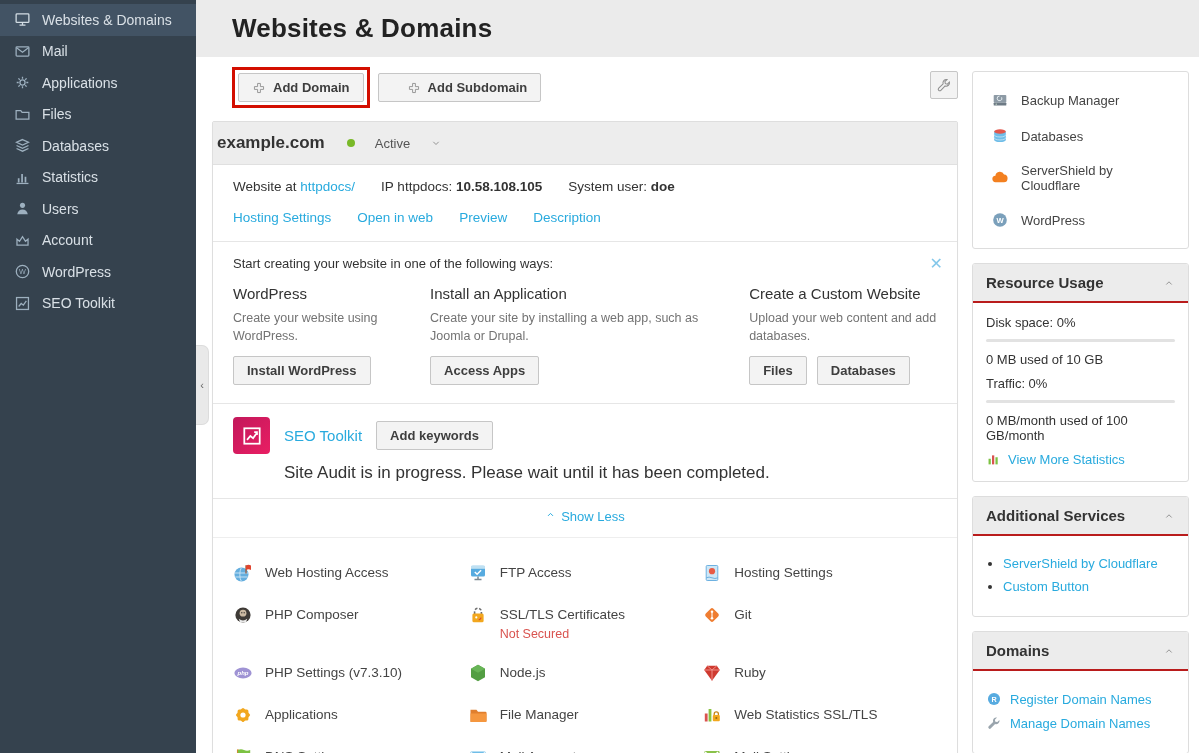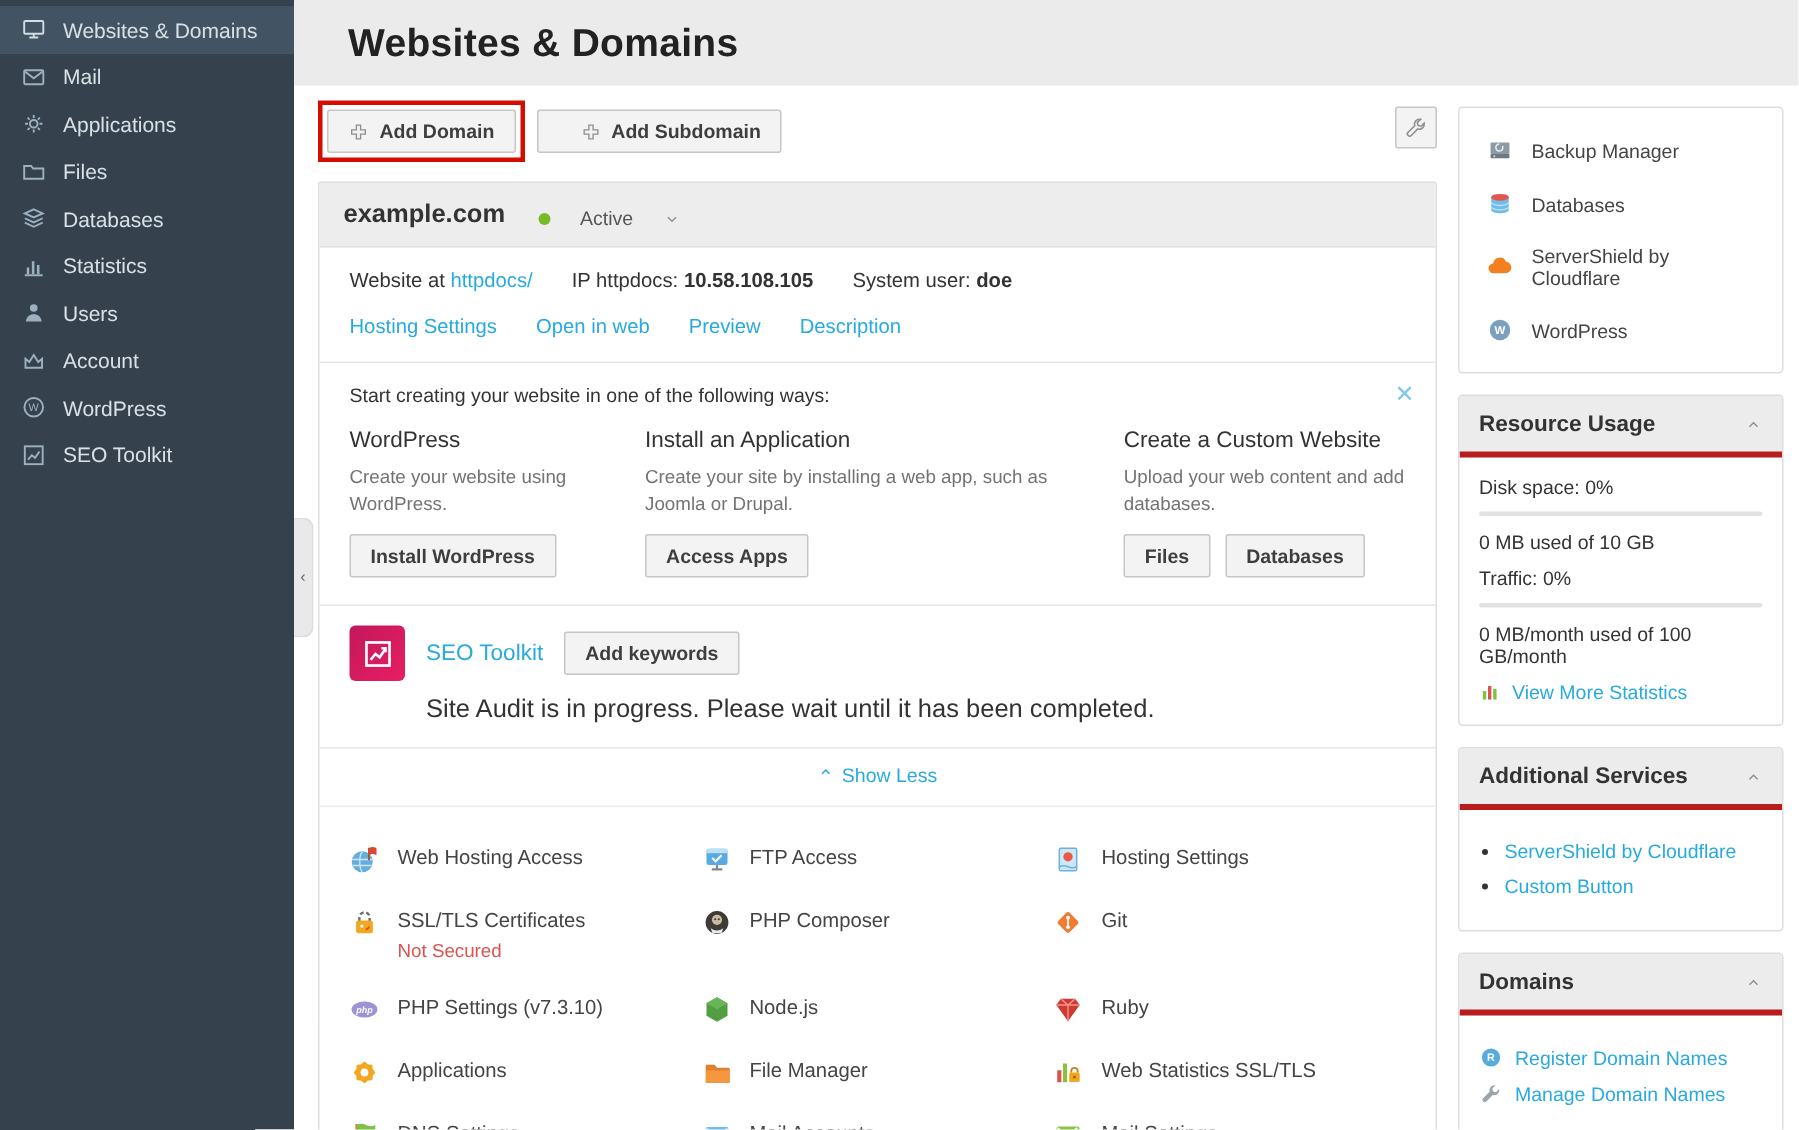--- a/index.html
+++ b/index.html
@@ -15,29 +15,29 @@
   .collapse-handle { position:absolute; left:196px; top:345px; width:13px; height:80px; background:#e9e9e9; border:1px solid #dcdcdc; border-left:none; border-radius:0 7px 7px 0; display:flex; align-items:center; justify-content:center; color:#666; font-size:11px; cursor:pointer; z-index:6; }
 
   
   .content { flex:1; display:flex; flex-direction:column; background:#fff; }
   .topbar { background:#ebebeb; height:57px; display:flex; align-items:center; padding-left:36px; flex:none; }
   .topbar h1 { font-size:26px; color:#222; font-weight:700; letter-spacing:.2px; }
 
   .work { display:flex; gap:14px; padding:0 10px 0 16px; align-items:flex-start; }
   .main-col { width:746px; min-width:746px; }
 
-  .toolbar { display:flex; align-items:flex-start; margin-top:10px; height:46px; }
+  .toolbar { display:flex; align-items:flex-start; margin-top:10px; height:46px;margin-left:20px; }
   .annotation-box { border:3px solid #d30e00; padding:3px; display:inline-block; margin-right:8px; }
   .btn { display:inline-flex; align-items:center; gap:7px; background:#f3f3f3; border:1px solid #c6c6c6; border-radius:2px; padding:6px 13px; font-size:13px; font-weight:700; color:#3e3e3e; cursor:pointer; font-family:inherit; }
   .btn .ic { display:flex; }
   .btn.small { font-weight:700; }
   .wrench-btn { margin-left:auto; width:28px; height:28px; padding:0; justify-content:center; margin-top:4px; }
 
   .card { border:1px solid #dedede; border-radius:2px; background:#fff; margin-top:8px; box-shadow:0 1px 1px rgba(0,0,0,.04); }
-  .dom-head { background:#ededed; border-bottom:1px solid #e0e0e0; padding:11px 16px; display:flex; align-items:flex-end; gap:22px; }
+  .dom-head { background:#ededed; border-bottom:1px solid #e0e0e0; padding:11px 4px; display:flex; align-items:center; gap:22px; }
   .dom-name { font-size:17px; font-weight:700; color:#333; }
   .dom-status { display:flex; align-items:center; gap:20px; font-size:13px; color:#555; cursor:pointer; }
   .dot { width:8px; height:8px; border-radius:50%; background:#79b928; display:inline-block; }
   .dom-info { padding:14px 20px 4px; font-size:13.5px; color:#333; display:flex; gap:26px; }
   .dom-info b { font-weight:700; }
   a.link { color:#28aade; text-decoration:none; cursor:pointer; }
   .dom-links { padding:12px 20px 16px; display:flex; gap:26px; font-size:13.5px; }
 
   .promo { border-top:1px solid #e6e6e6; padding:14px 20px 18px; position:relative; }
   .promo h2 { font-size:13px; font-weight:400; color:#333; margin-bottom:14px; }
@@ -59,21 +59,21 @@
 
   .features { border-top:1px solid #eee; padding:14px 20px 16px; display:grid; grid-template-columns:1fr 1fr 1fr; }
   .feature { display:flex; align-items:flex-start; gap:12px; padding:11px 0; cursor:pointer; }
   .feature .lbl { font-size:13.5px; color:#444; padding-top:2px; }
   .feature .sub { font-size:12.5px; color:#d9534f; margin-top:4px; }
   .feature .ic { flex:none; display:flex; }
 
   
   .right-col { width:217px; min-width:217px; margin-top:14px; }
   .panel { border:1px solid #ddd; border-radius:3px; background:#fff; margin-bottom:14px; overflow:hidden; }
-  .panel-head { background:#ececec; border-bottom:4px solid #b91c1c; padding:10px 13px; display:flex; align-items:center; justify-content:space-between;gap:30px; }
+  .panel-head { background:#ececec; border-bottom:2px solid #b91c1c; padding:10px 13px; display:flex; align-items:center; justify-content:space-between;gap:30px; }
   .panel-head .t { font-size:15px; font-weight:700; color:#333; }
   .chev { color:#8a8a8a; display:flex; cursor:pointer; }
   .quick { padding:10px 0; }
   .quick-item { display:flex; align-items:center; gap:12px; padding:9px 18px; font-size:13px; color:#444; cursor:pointer; }
   .panel-body { padding:12px 13px 14px; font-size:13px; color:#333; }
   .pbar { height:3px; background:#e2e2e2; border-radius:2px; margin:8px 0 10px; }
   .ru-line { margin-bottom:9px; }
   .more-link { display:flex; align-items:center; gap:7px; margin-top:4px; }
   .as-list { list-style:disc; margin:2px 0 2px 17px; }
   .as-list li { margin:8px 0; font-size:13px; color:#333; }
@@ -324,39 +324,39 @@
                   <rect x="4.2" y="2.5" width="11.6" height="15" rx="1" fill="#cde7f7" stroke="#6db1e1"></rect>
                   <circle cx="10" cy="8.2" r="3.1" fill="#e85a45"></circle>
                   <path d="M4.2 14.8q2.9-1.4 5.8 0t5.8 0" stroke="#6db1e1" fill="none" stroke-width="1"></path>
                 </svg>
               </span>
               <span><span class="lbl">Hosting Settings</span></span>
             </div>
             <div class="feature">
               <span class="ic">
                 <svg viewBox="0 0 20 20" width="20" height="20" xmlns="http://www.w3.org/2000/svg">
-                  <path d="M6.6 9V6.6a3.4 3.4 0 0 1 6.8 0V9" fill="none" stroke="#6b6b6b" stroke-width="1.6" stroke-dasharray="2.6 1.8"></path>
-                  <rect x="4.4" y="8.6" width="11.2" height="8.6" rx="1.5" fill="#f2a71e"></rect>
-                  <circle cx="8.3" cy="12.4" r="1.1" fill="#fff"></circle>
-                  <path d="M10.8 14.8q1.8-.4 2.3-2.2" stroke="#e0452f" stroke-width="1.2" fill="none"></path>
-                </svg>
-              </span>
-              <span><span class="lbl">SSL/TLS Certificates</span><div class="sub">Not Secured</div></span>
-            </div>
-            <div class="feature">
-              <span class="ic">
-                <svg viewBox="0 0 20 20" width="20" height="20" xmlns="http://www.w3.org/2000/svg">
                   <circle cx="10" cy="10" r="7.6" fill="#3e3a36"></circle>
                   <circle cx="10" cy="8.2" r="3.4" fill="#cbb9a2"></circle>
                   <path d="M5.8 13.8q4.2 3.2 8.4 0l-1.2 3.4H7z" fill="#e9e9e9"></path>
                   <circle cx="8.8" cy="7.8" r=".7" fill="#3e3a36"></circle>
                   <circle cx="11.2" cy="7.8" r=".7" fill="#3e3a36"></circle>
                 </svg>
               </span>
               <span><span class="lbl">PHP Composer</span></span>
+            </div>
+            <div class="feature">
+              <span class="ic">
+                <svg viewBox="0 0 20 20" width="20" height="20" xmlns="http://www.w3.org/2000/svg">
+                  <path d="M6.6 9V6.6a3.4 3.4 0 0 1 6.8 0V9" fill="none" stroke="#6b6b6b" stroke-width="1.6" stroke-dasharray="2.6 1.8"></path>
+                  <rect x="4.4" y="8.6" width="11.2" height="8.6" rx="1.5" fill="#f2a71e"></rect>
+                  <circle cx="8.3" cy="12.4" r="1.1" fill="#fff"></circle>
+                  <path d="M10.8 14.8q1.8-.4 2.3-2.2" stroke="#e0452f" stroke-width="1.2" fill="none"></path>
+                </svg>
+              </span>
+              <span><span class="lbl">SSL/TLS Certificates</span><div class="sub">Not Secured</div></span>
             </div>
             <div class="feature">
               <span class="ic">
                 <svg viewBox="0 0 20 20" width="20" height="20" xmlns="http://www.w3.org/2000/svg">
                   <rect x="4.6" y="4.6" width="10.8" height="10.8" rx="2" fill="#ef7d31" transform="rotate(45 10 10)"></rect>
                   <circle cx="10" cy="6.8" r="1.3" fill="#fff"></circle>
                   <circle cx="10" cy="13.2" r="1.3" fill="#fff"></circle>
                   <path d="M10 8v4" stroke="#fff" stroke-width="1.1"></path>
                 </svg>
               </span>

